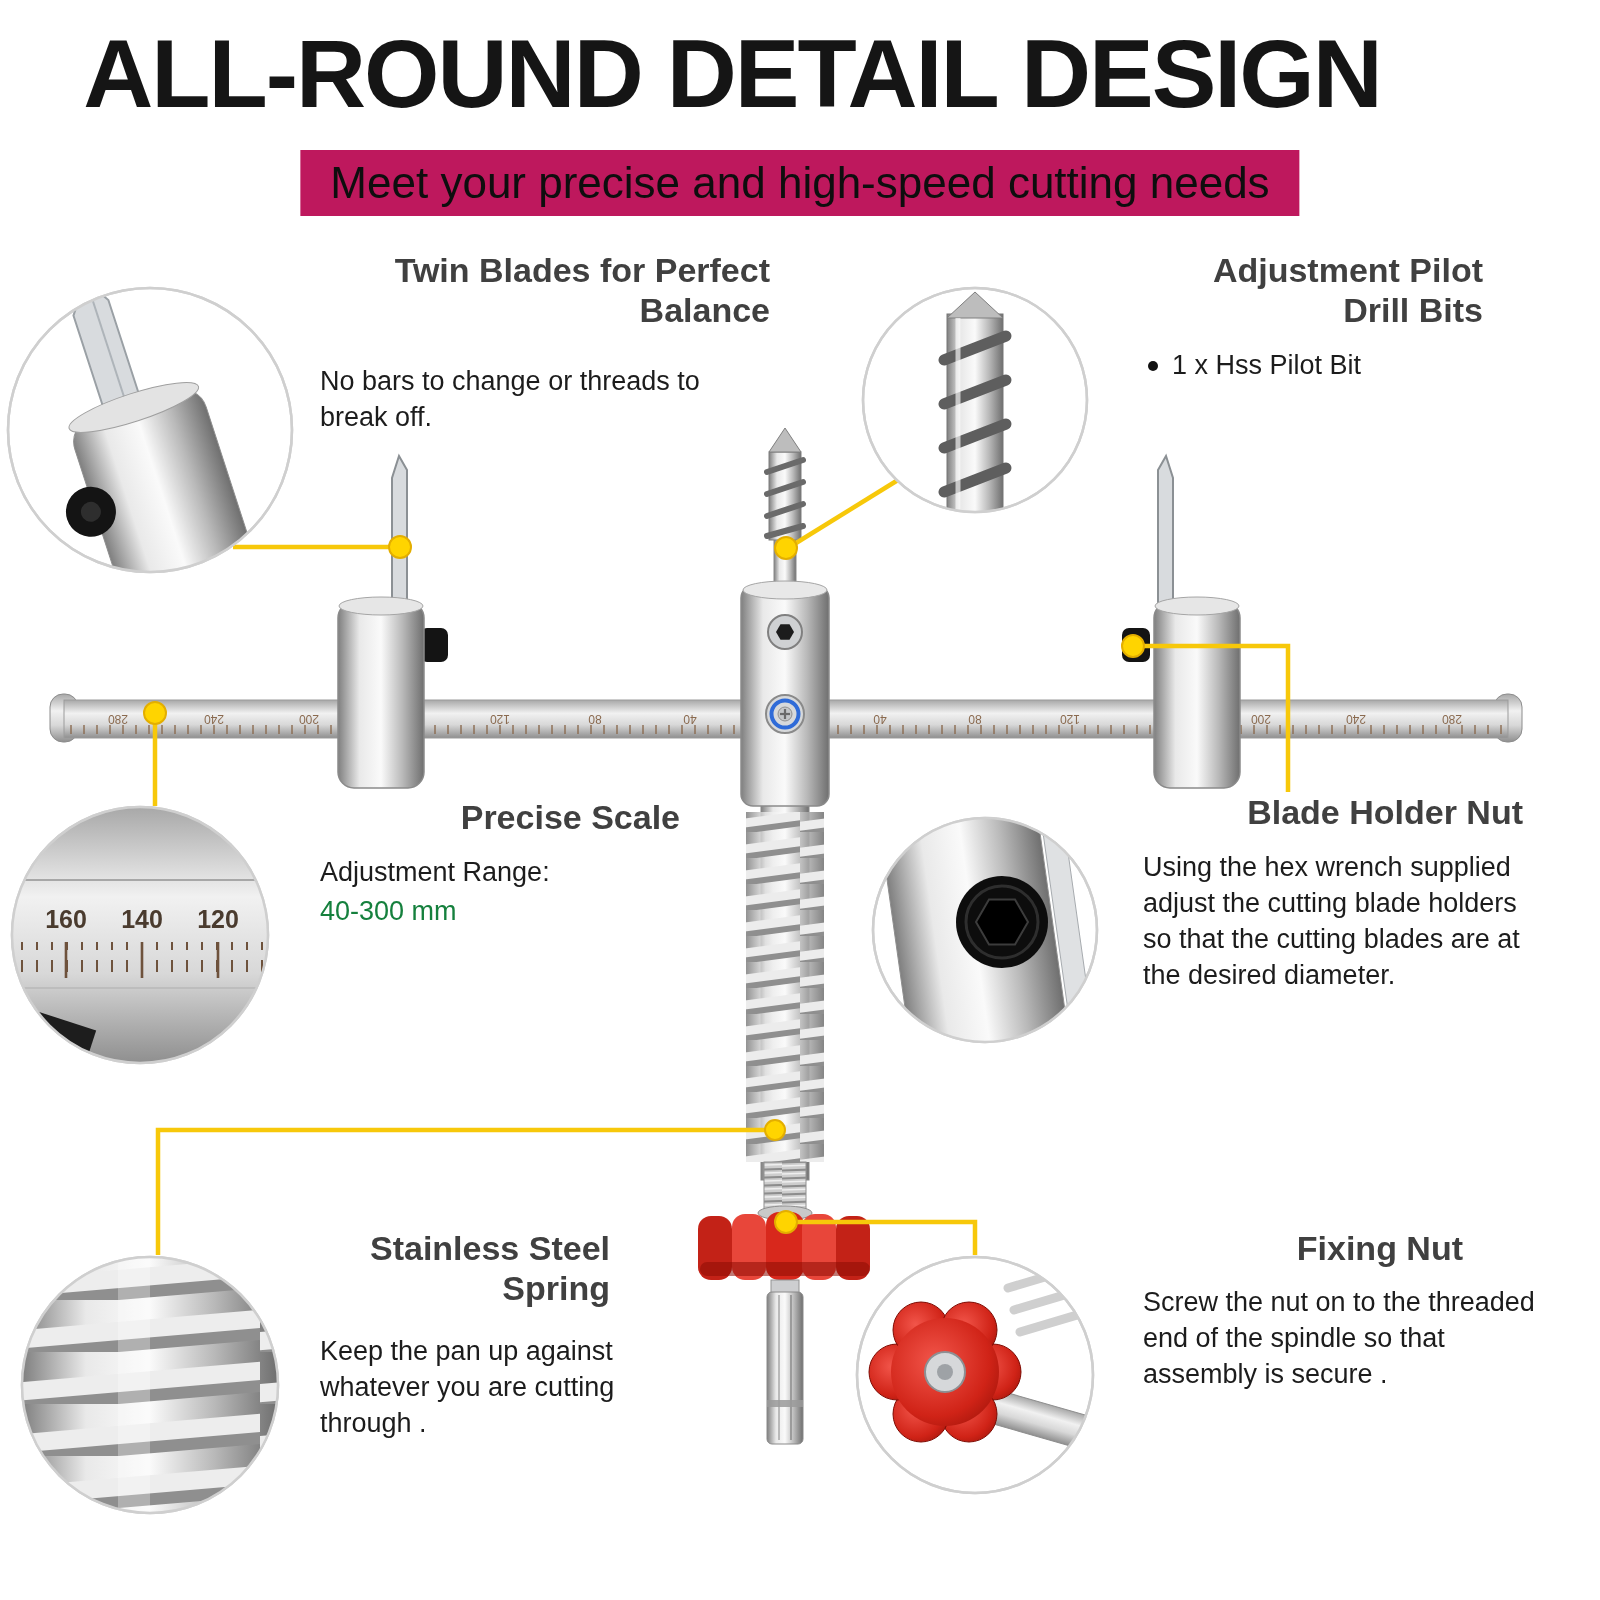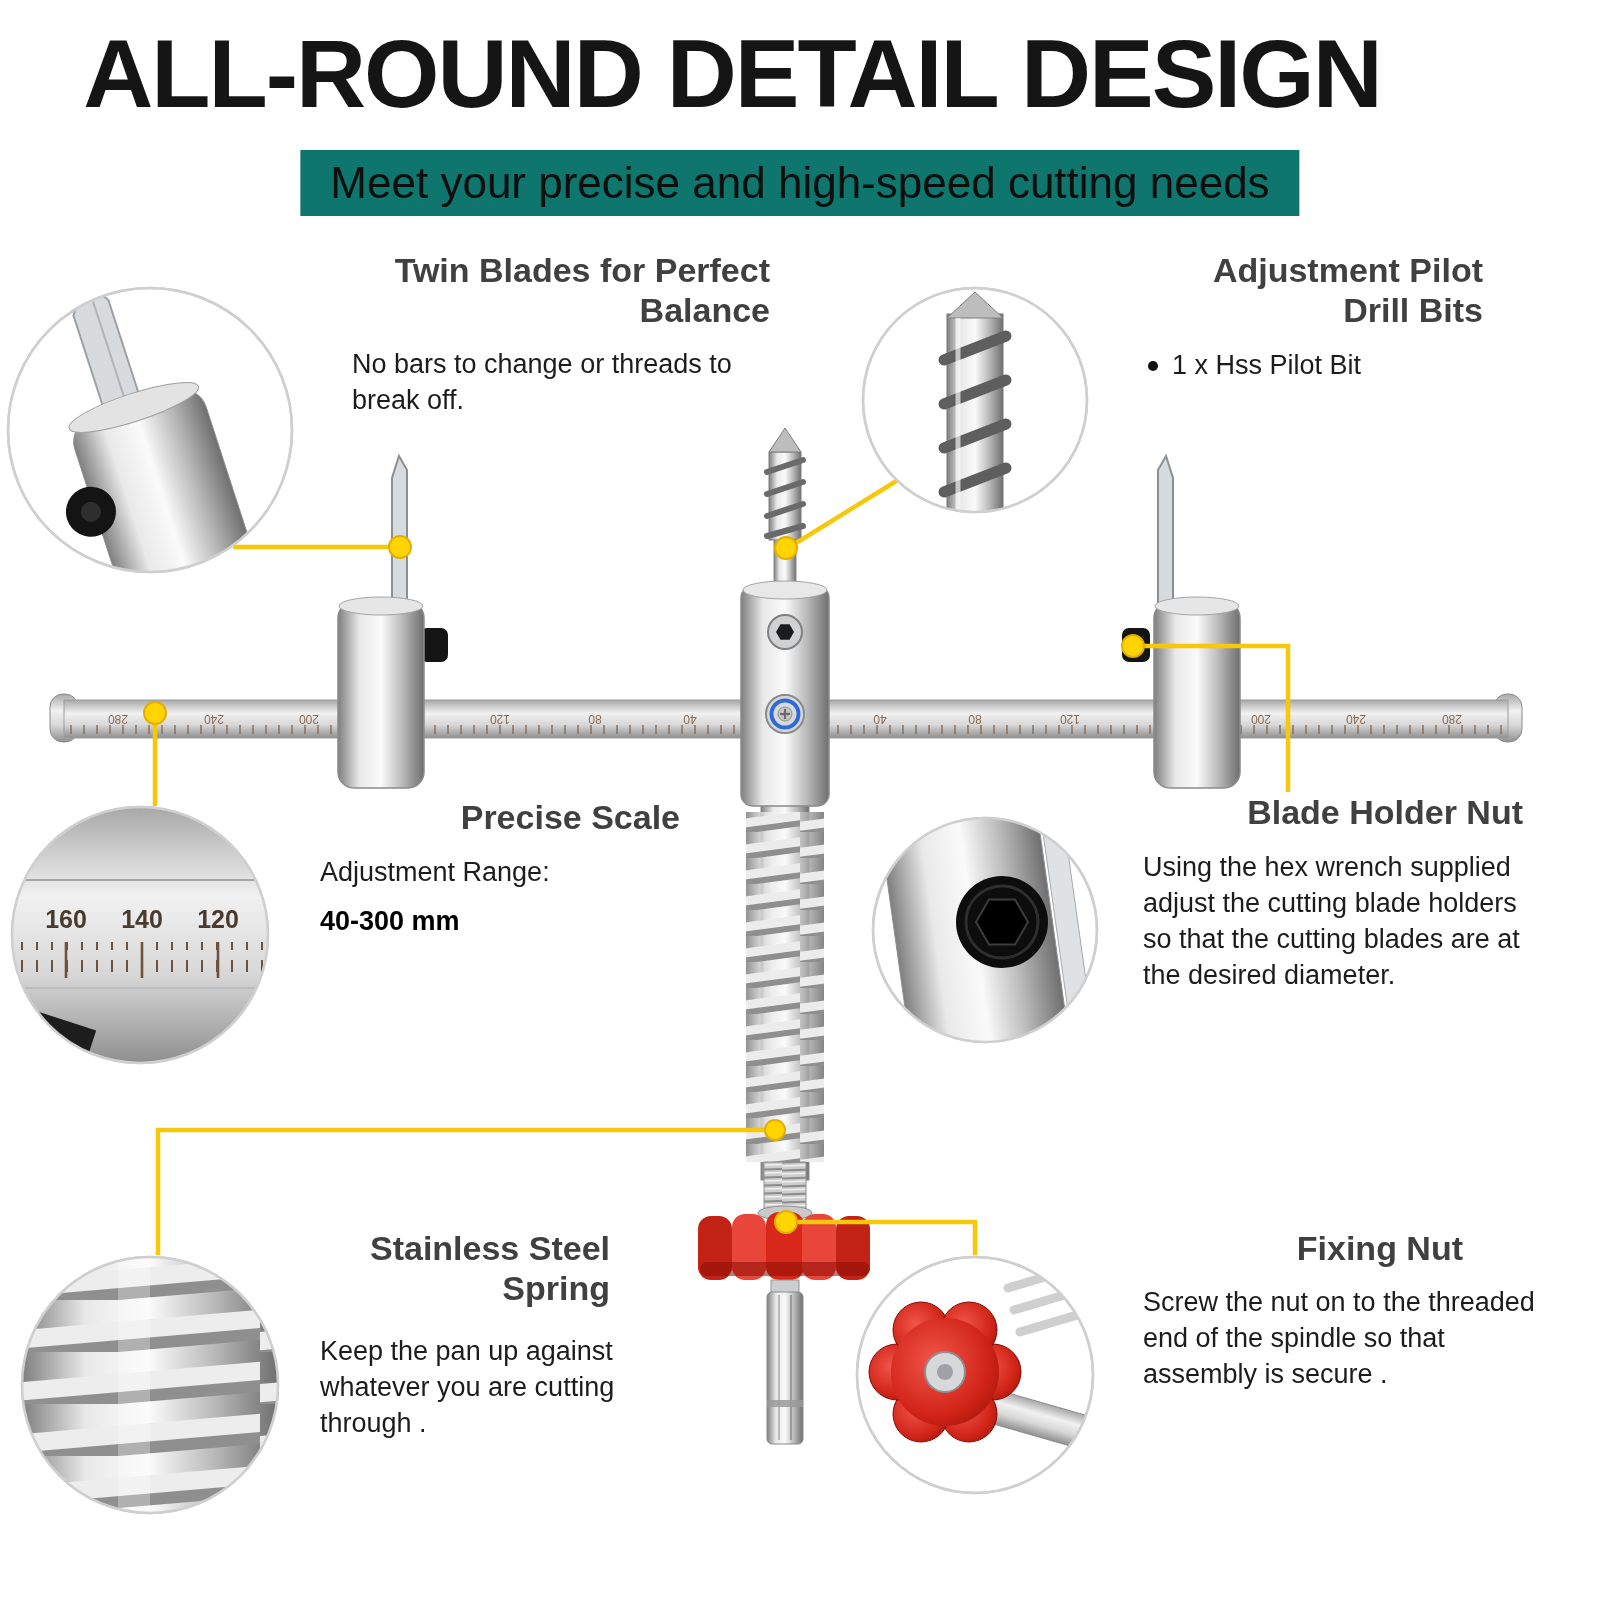--- a/index.html
+++ b/index.html
@@ -8,26 +8,26 @@
     font-family:"Liberation Sans", sans-serif;overflow:hidden;color:#111;
   }
   .scene{position:absolute;left:0;top:0;width:1600px;height:1600px;}
   .txt{position:absolute;}
   .page-title{
     left:0;top:18px;width:1464px;text-align:center;
     font-size:97px;font-weight:bold;letter-spacing:-2px;color:#151515;
   }
   .subtitle-bar{
     top:150px;left:50%;transform:translateX(-50%);
-    background:#0f766e;color:#0e0e0e;font-size:44px;line-height:1.0;
+    background:#be185d;color:#0e0e0e;font-size:44px;line-height:1.0;
     padding:11px 30px;white-space:nowrap;
   }
   .f-title{font-size:34px;font-weight:bold;color:#404040;line-height:1.18;text-align:right;}
   .f-body{font-size:27px;color:#1c1c1c;line-height:1.33;}
-  .range-strong{font-weight:bold;color:#000000;margin-top:13px;}
+  .range-strong{font-weight:normal;color:#15803d;margin-top:3px;}
   .bullets{display:flex;flex-direction:column;gap:8px;}
   .bullet-row{display:flex;gap:14px;font-size:27px;color:#1c1c1c;line-height:1.3;}
   .dot{width:10px;height:10px;border-radius:50%;background:#111;margin-top:13px;flex:0 0 auto;}
   svg text{font-family:"Liberation Sans", sans-serif;}
 </style>
 </head>
 <body>
 
 <svg class="scene" viewBox="0 0 1600 1600" xmlns="http://www.w3.org/2000/svg">
   <defs>
@@ -300,21 +300,21 @@
       </g>
     </g>
     <circle cx="975" cy="1375" r="118" fill="none" stroke="#cfcfcf" stroke-width="2.5"></circle>
   </g>
 </svg>
 
 <div class="txt page-title">ALL-ROUND DETAIL DESIGN</div>
 <div class="txt subtitle-bar">Meet your precise and high-speed cutting needs</div>
 
 <div class="txt f-title" style="left:320px;top:250px;width:450px;">Twin Blades for Perfect Balance</div>
-<div class="txt f-body" style="left:320px;top:347px;width:410px;margin-left:32px;">No bars to change or threads to break off.</div>
+<div class="txt f-body" style="left:320px;top:364px;width:410px;">No bars to change or threads to break off.</div>
 
 <div class="txt f-title" style="left:1143px;top:250px;width:340px;">Adjustment Pilot Drill Bits</div>
 <div class="txt bullets" style="left:1148px;top:348px;width:310px;">
   <div class="bullet-row">
     <span class="dot"></span>
     <span>1 x Hss Pilot Bit</span>
   </div>
 </div>
 
 <div class="txt f-title" style="left:320px;top:797px;width:360px;">Precise Scale</div>

